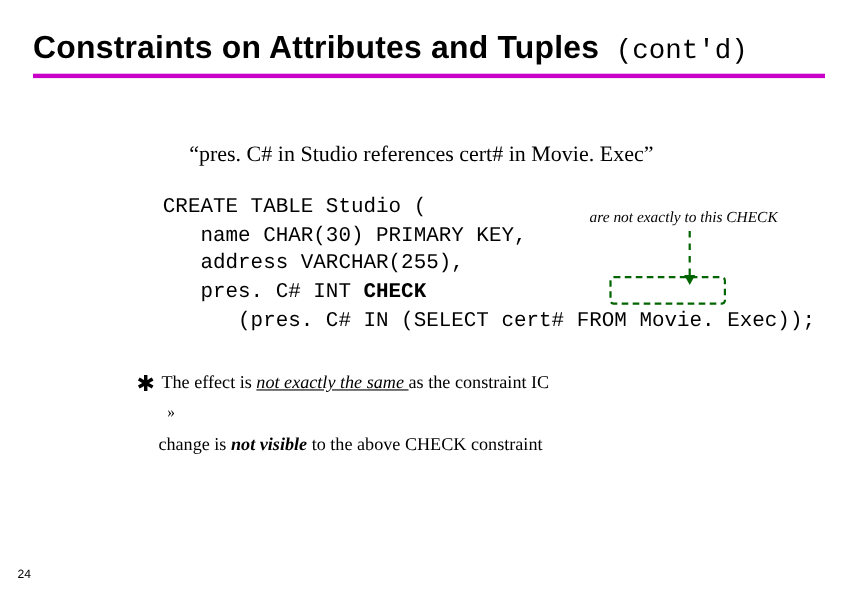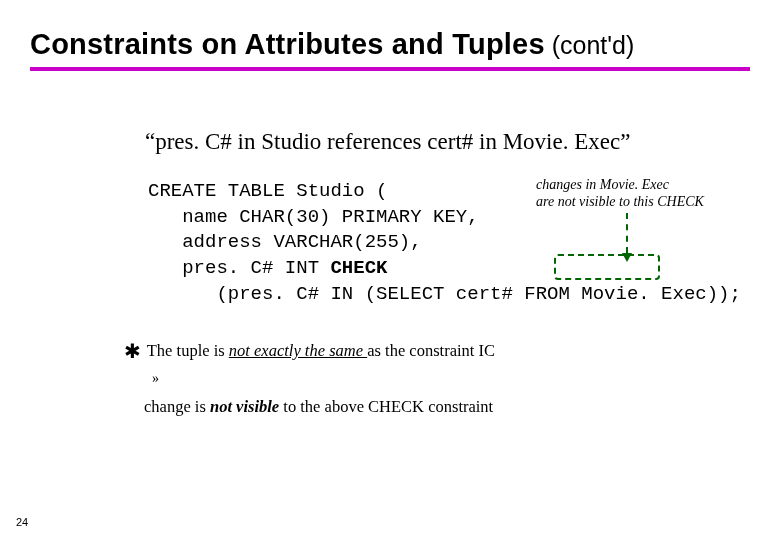--- a/index.html
+++ b/index.html
@@ -15,41 +15,41 @@
   .slide {
     padding: 28px 30px 0 30px;
   }
   .title {
     font-family: Arial, Helvetica, sans-serif;
     font-weight: bold;
     font-size: 29px;
     letter-spacing: 0.2px;
   }
   .title-tail {
-    font-family: Liberation Sans, sans-serif;
+    font-family: Liberation Mono, monospace;
     font-weight: normal;
     font-size: 25px;
   }
   .rule {
     border: none;
     border-top: 4px solid #c800c8;
     margin-top: 6px;
   }
   .body {
     padding: 46px 10px 0 50px;
   }
   .ex-line {
     font-family: "Comic Sans MS", "Comic Sans", cursive;
     font-size: 18px;
   }
   .quote-line {
     font-family: "Comic Sans MS", "Comic Sans", cursive;
-    font-size: 23px;
+    font-size: 20px;
     margin-top: 12px;
-    margin-left: 65px;
+    margin-left: 92px;
   }
   .code-wrap {
     position: relative;
     margin-top: 24px;
     margin-left: 68px;
   }
   .code {
     font-family: "Courier New", Courier, monospace;
     font-size: 19px;
     line-height: 1.35;
@@ -147,35 +147,35 @@
     <div class="quote-line">“pres. C# in Studio references cert# in Movie. Exec”</div>
 
     <div class="code-wrap">
       <div class="code"><span>CREATE TABLE Studio (</span>
 <span>   name CHAR(30) PRIMARY KEY,</span>
 <span>   address VARCHAR(255),</span>
 <span>   pres. C# INT </span><span class="kw">CHECK</span>
 <span>      (pres. C# IN (SELECT cert# FROM </span><span>Movie. Exec</span><span>));</span></div>
 
       <div class="annot">
-        <span>changes in Movie. Exec</span><br>
-        <span>are not visible to this CHECK</span>
+        <br>
+        <span>are not exactly to this CHECK</span>
       </div>
       <div class="arrow">
         <div class="arrow-line"></div>
         <div class="arrow-head"></div>
       </div>
       <div class="dashed-box"></div>
     </div>
 
     <div class="note-block">
       <div class="note-row1">
         <span class="asterisk">✱</span>
         <span>
-          <span>The tuple is </span><span class="underline">not exactly the same </span><span>as the constraint IC</span>
+          <span>The effect is </span><span class="underline">not exactly the same </span><span>as the constraint IC</span>
         </span>
       </div>
       <div class="sub-row">
         <span class="raquo">»</span>
       </div>
       <div class="sub-cont">
         <span>change is </span><span class="bi">not visible</span><span> to the above CHECK constraint</span>
       </div>
     </div>
   </div>

